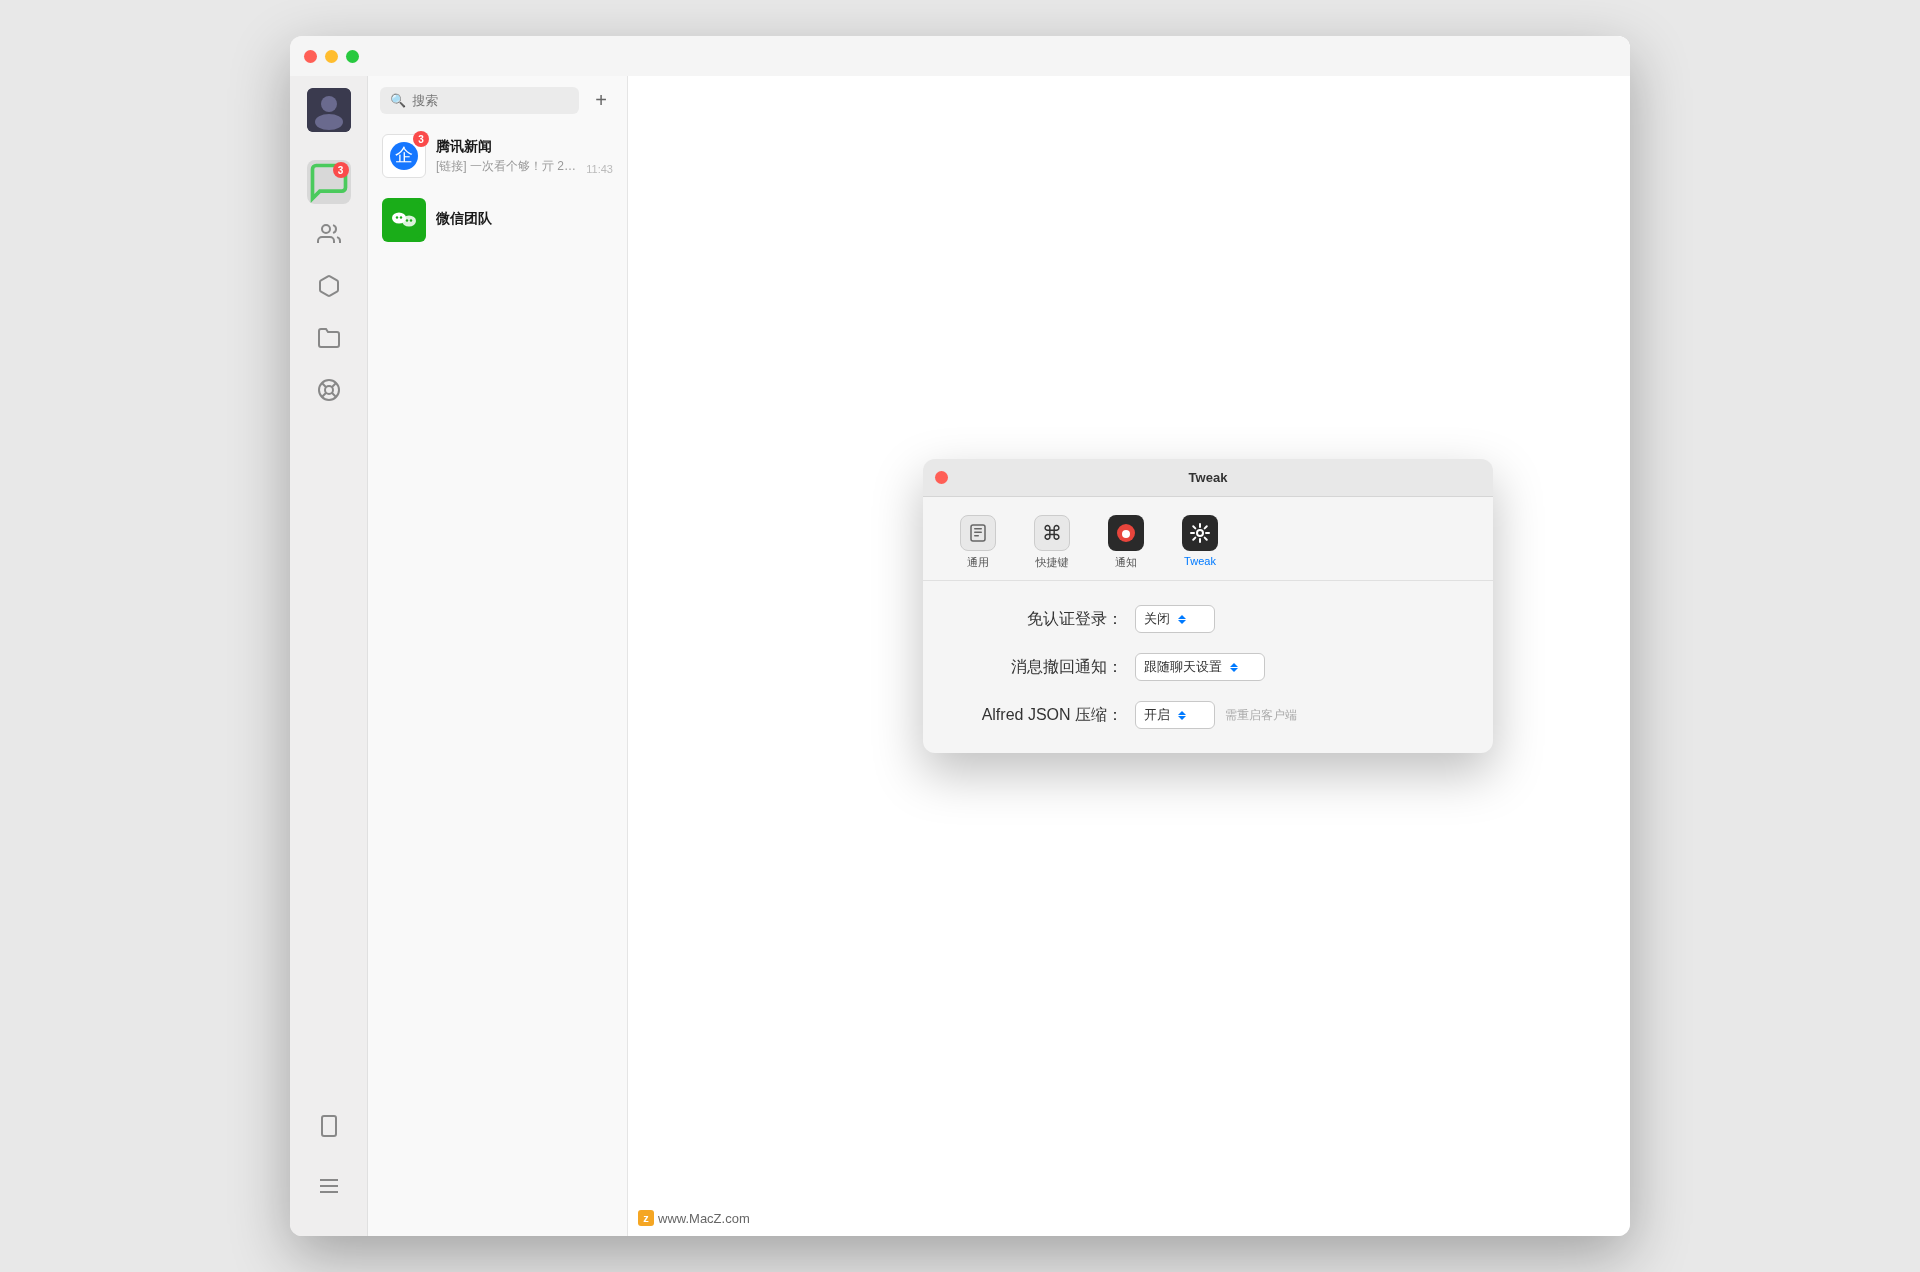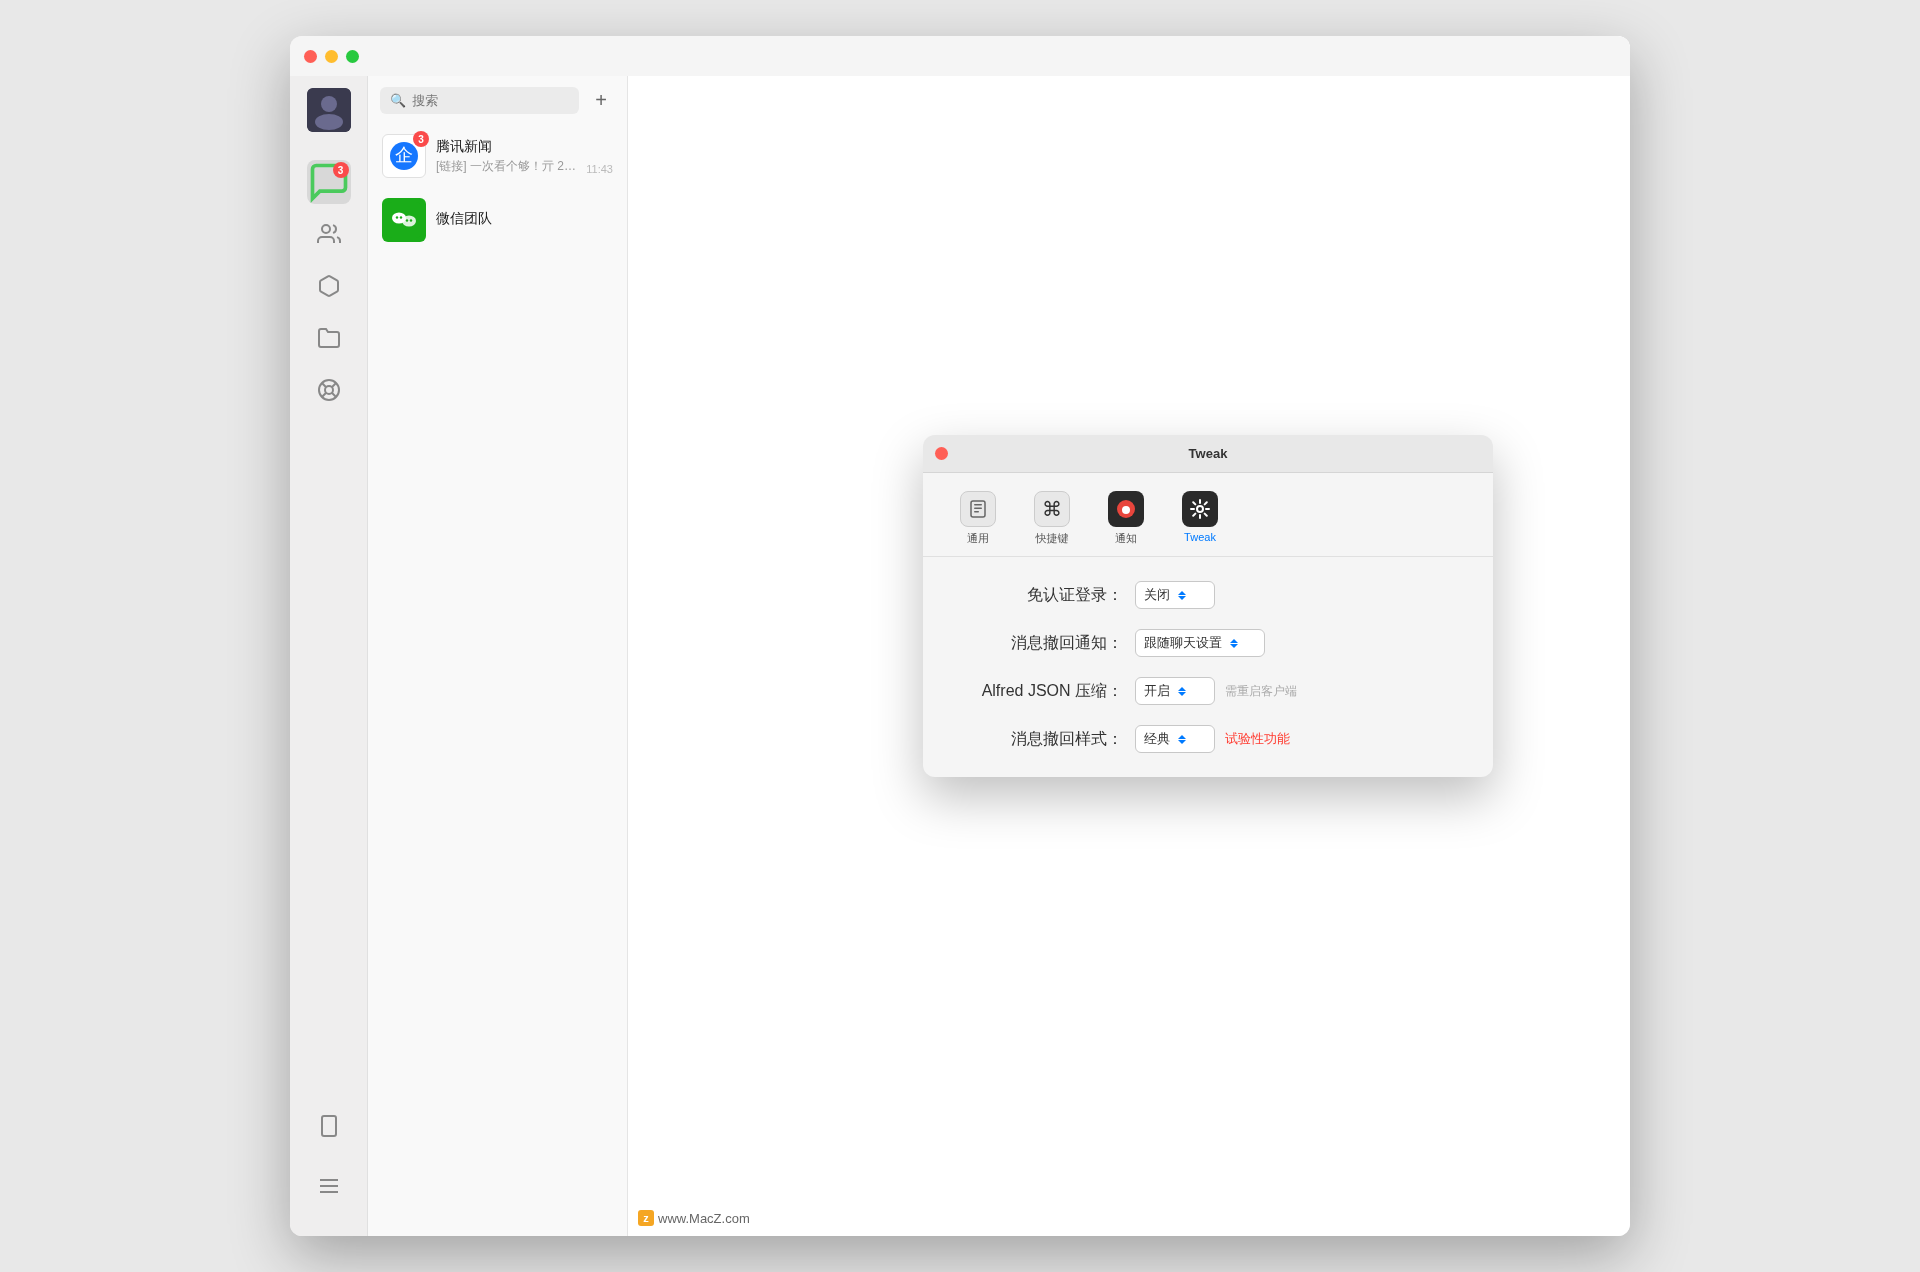--- a/index.html
+++ b/index.html
@@ -219,21 +219,21 @@
       justify-content: center;
       padding: 0 3px;
     }
 
     .chat-info {
       flex: 1;
       min-width: 0;
     }
     .chat-name {
       font-size: 14px;
-      font-weight: 400;
+      font-weight: 700;
       color: #1a1a1a;
       white-space: nowrap;
       overflow: hidden;
       text-overflow: ellipsis;
     }
     .chat-preview {
       font-size: 12px;
       color: #999;
       white-space: nowrap;
       overflow: hidden;
@@ -654,33 +654,20 @@
                 <span>开启</span>
                 <div class="select-arrows">
                   <span class="up"></span>
                   <span class="down"></span>
                 </div>
               </div>
               <span class="hint-text">需重启客户端</span>
             </div>
           </div>
 
-          <div class="setting-row">
-            <div class="setting-label">消息撤回样式：</div>
-            <div class="setting-control">
-              <div class="select-control">
-                <span>经典</span>
-                <div class="select-arrows">
-                  <span class="up"></span>
-                  <span class="down"></span>
-                </div>
-              </div>
-              <span class="experimental-text">试验性功能</span>
-            </div>
-          </div>
 
         </div>
       </div>
     </div>
 
     <div class="watermark">
       <div class="watermark-z">z</div>
       <span>www.MacZ.com</span>
     </div>
 

